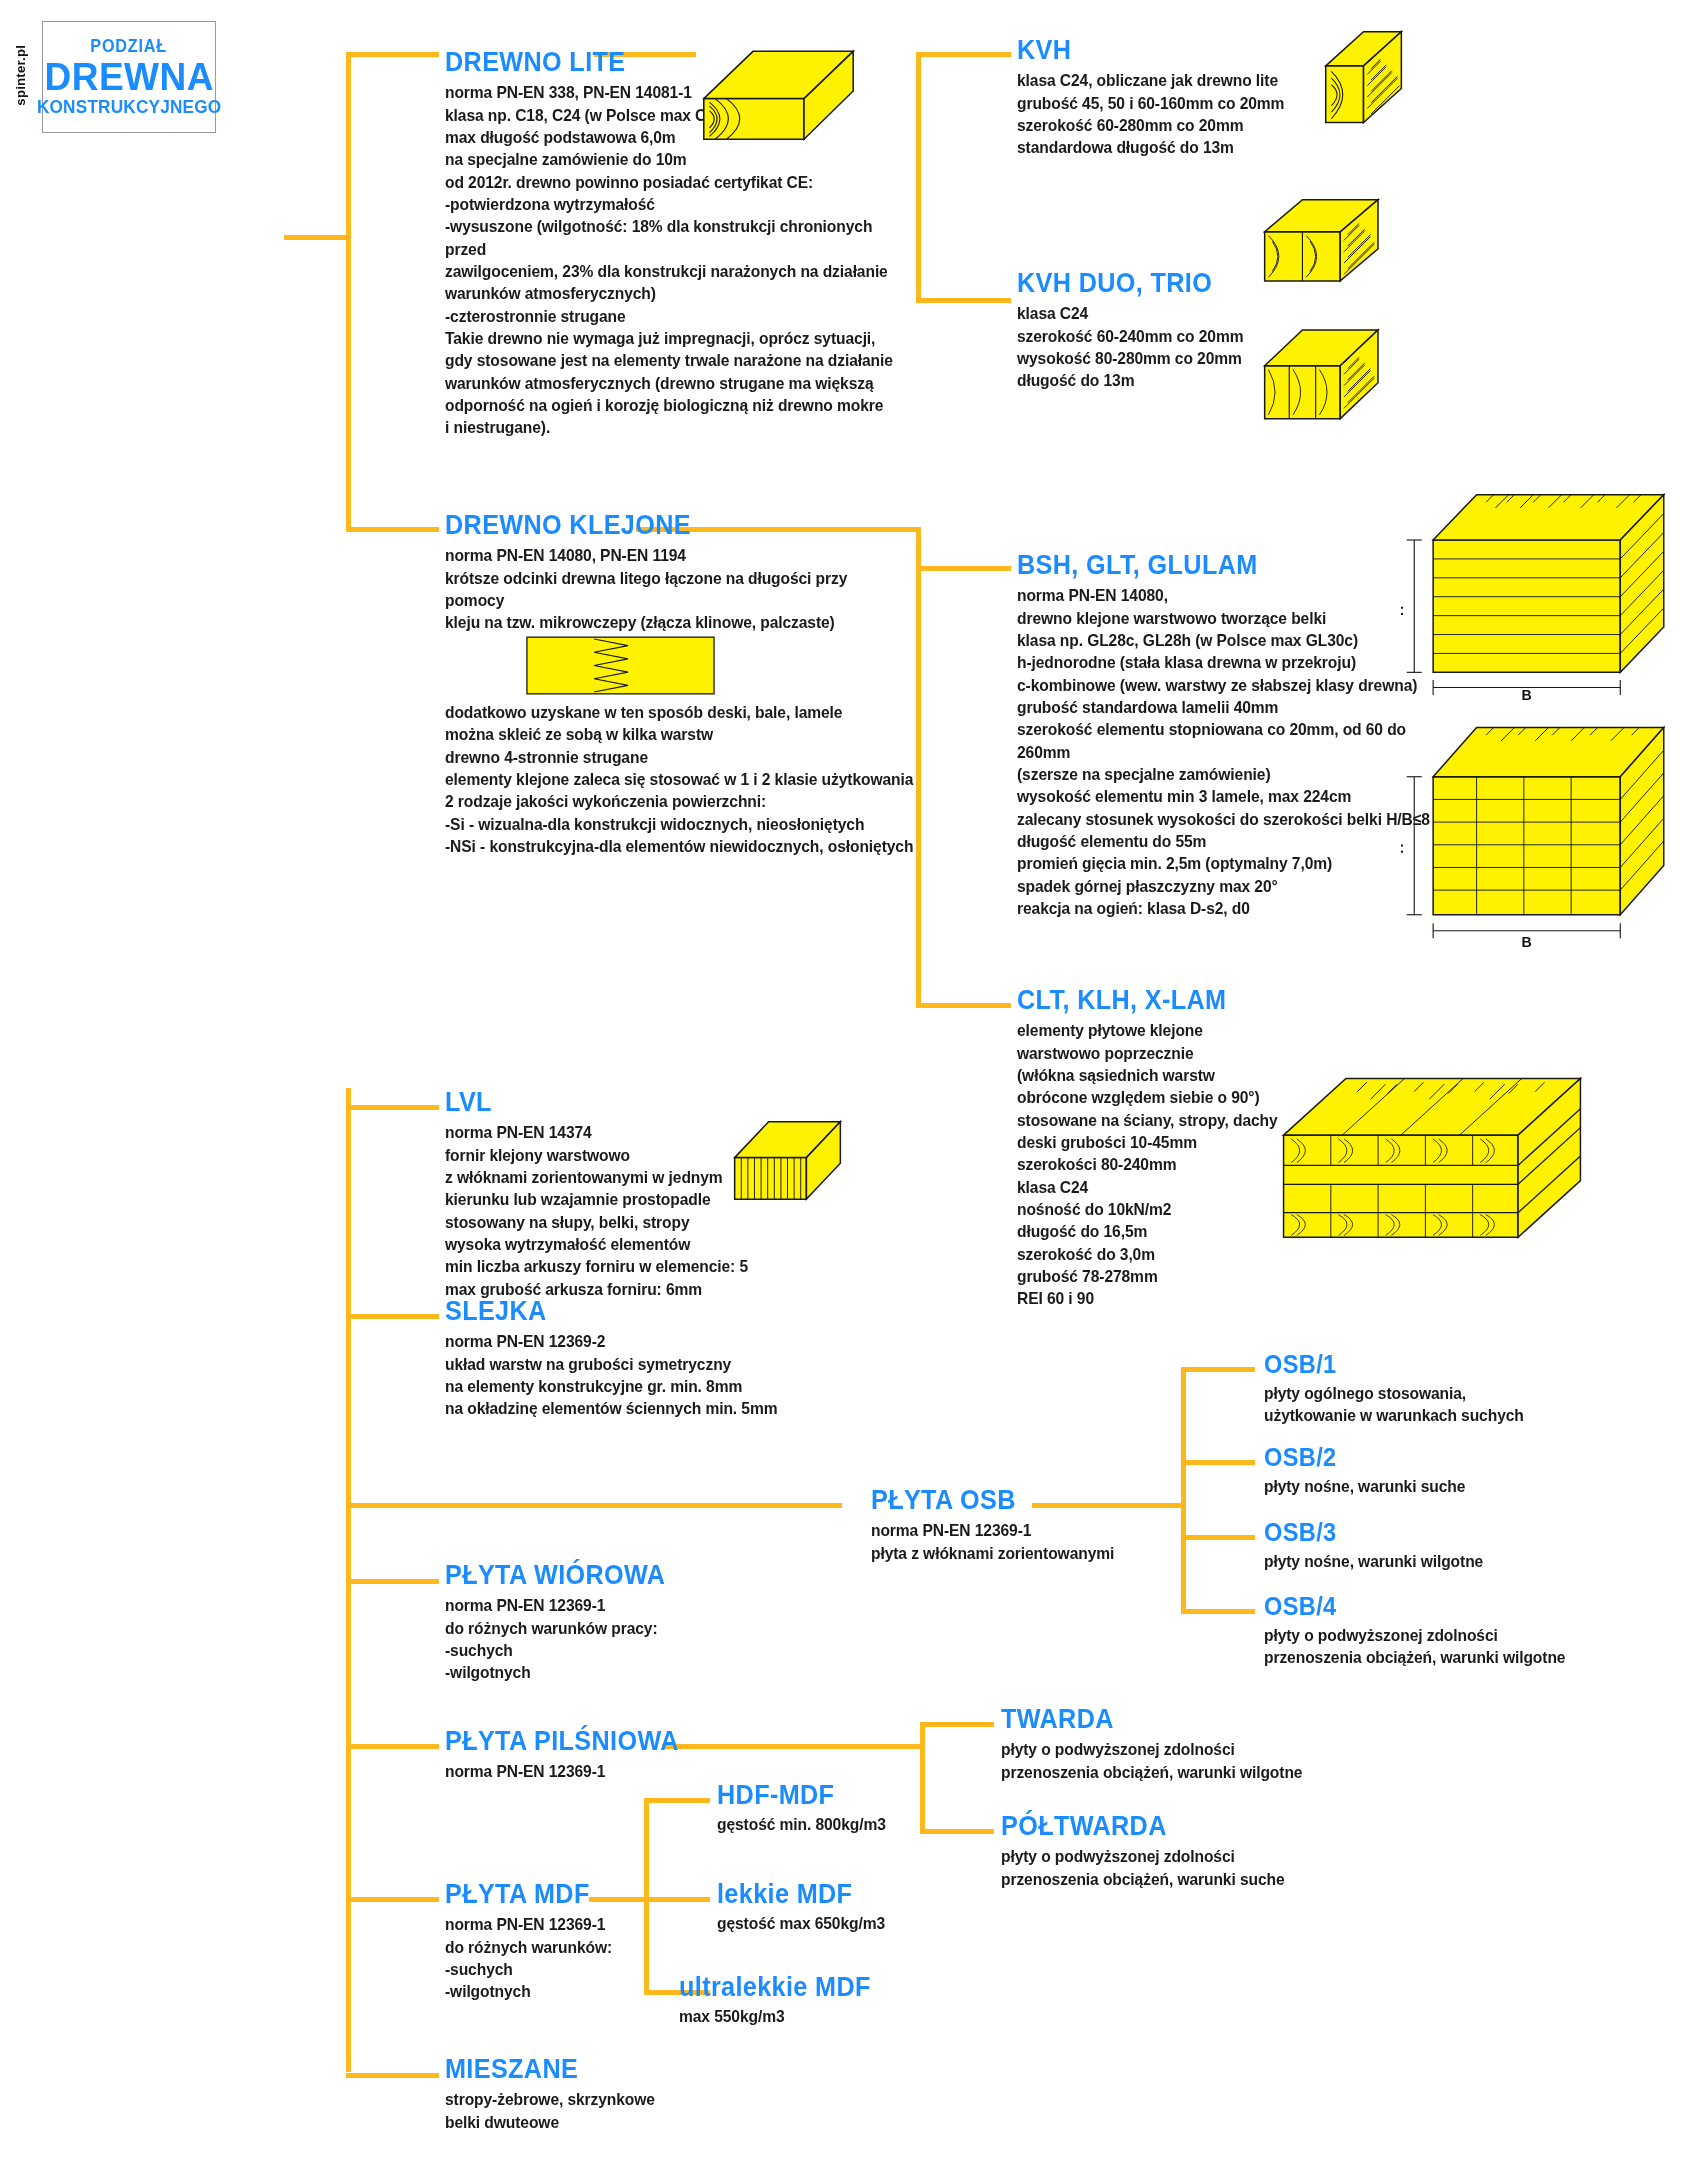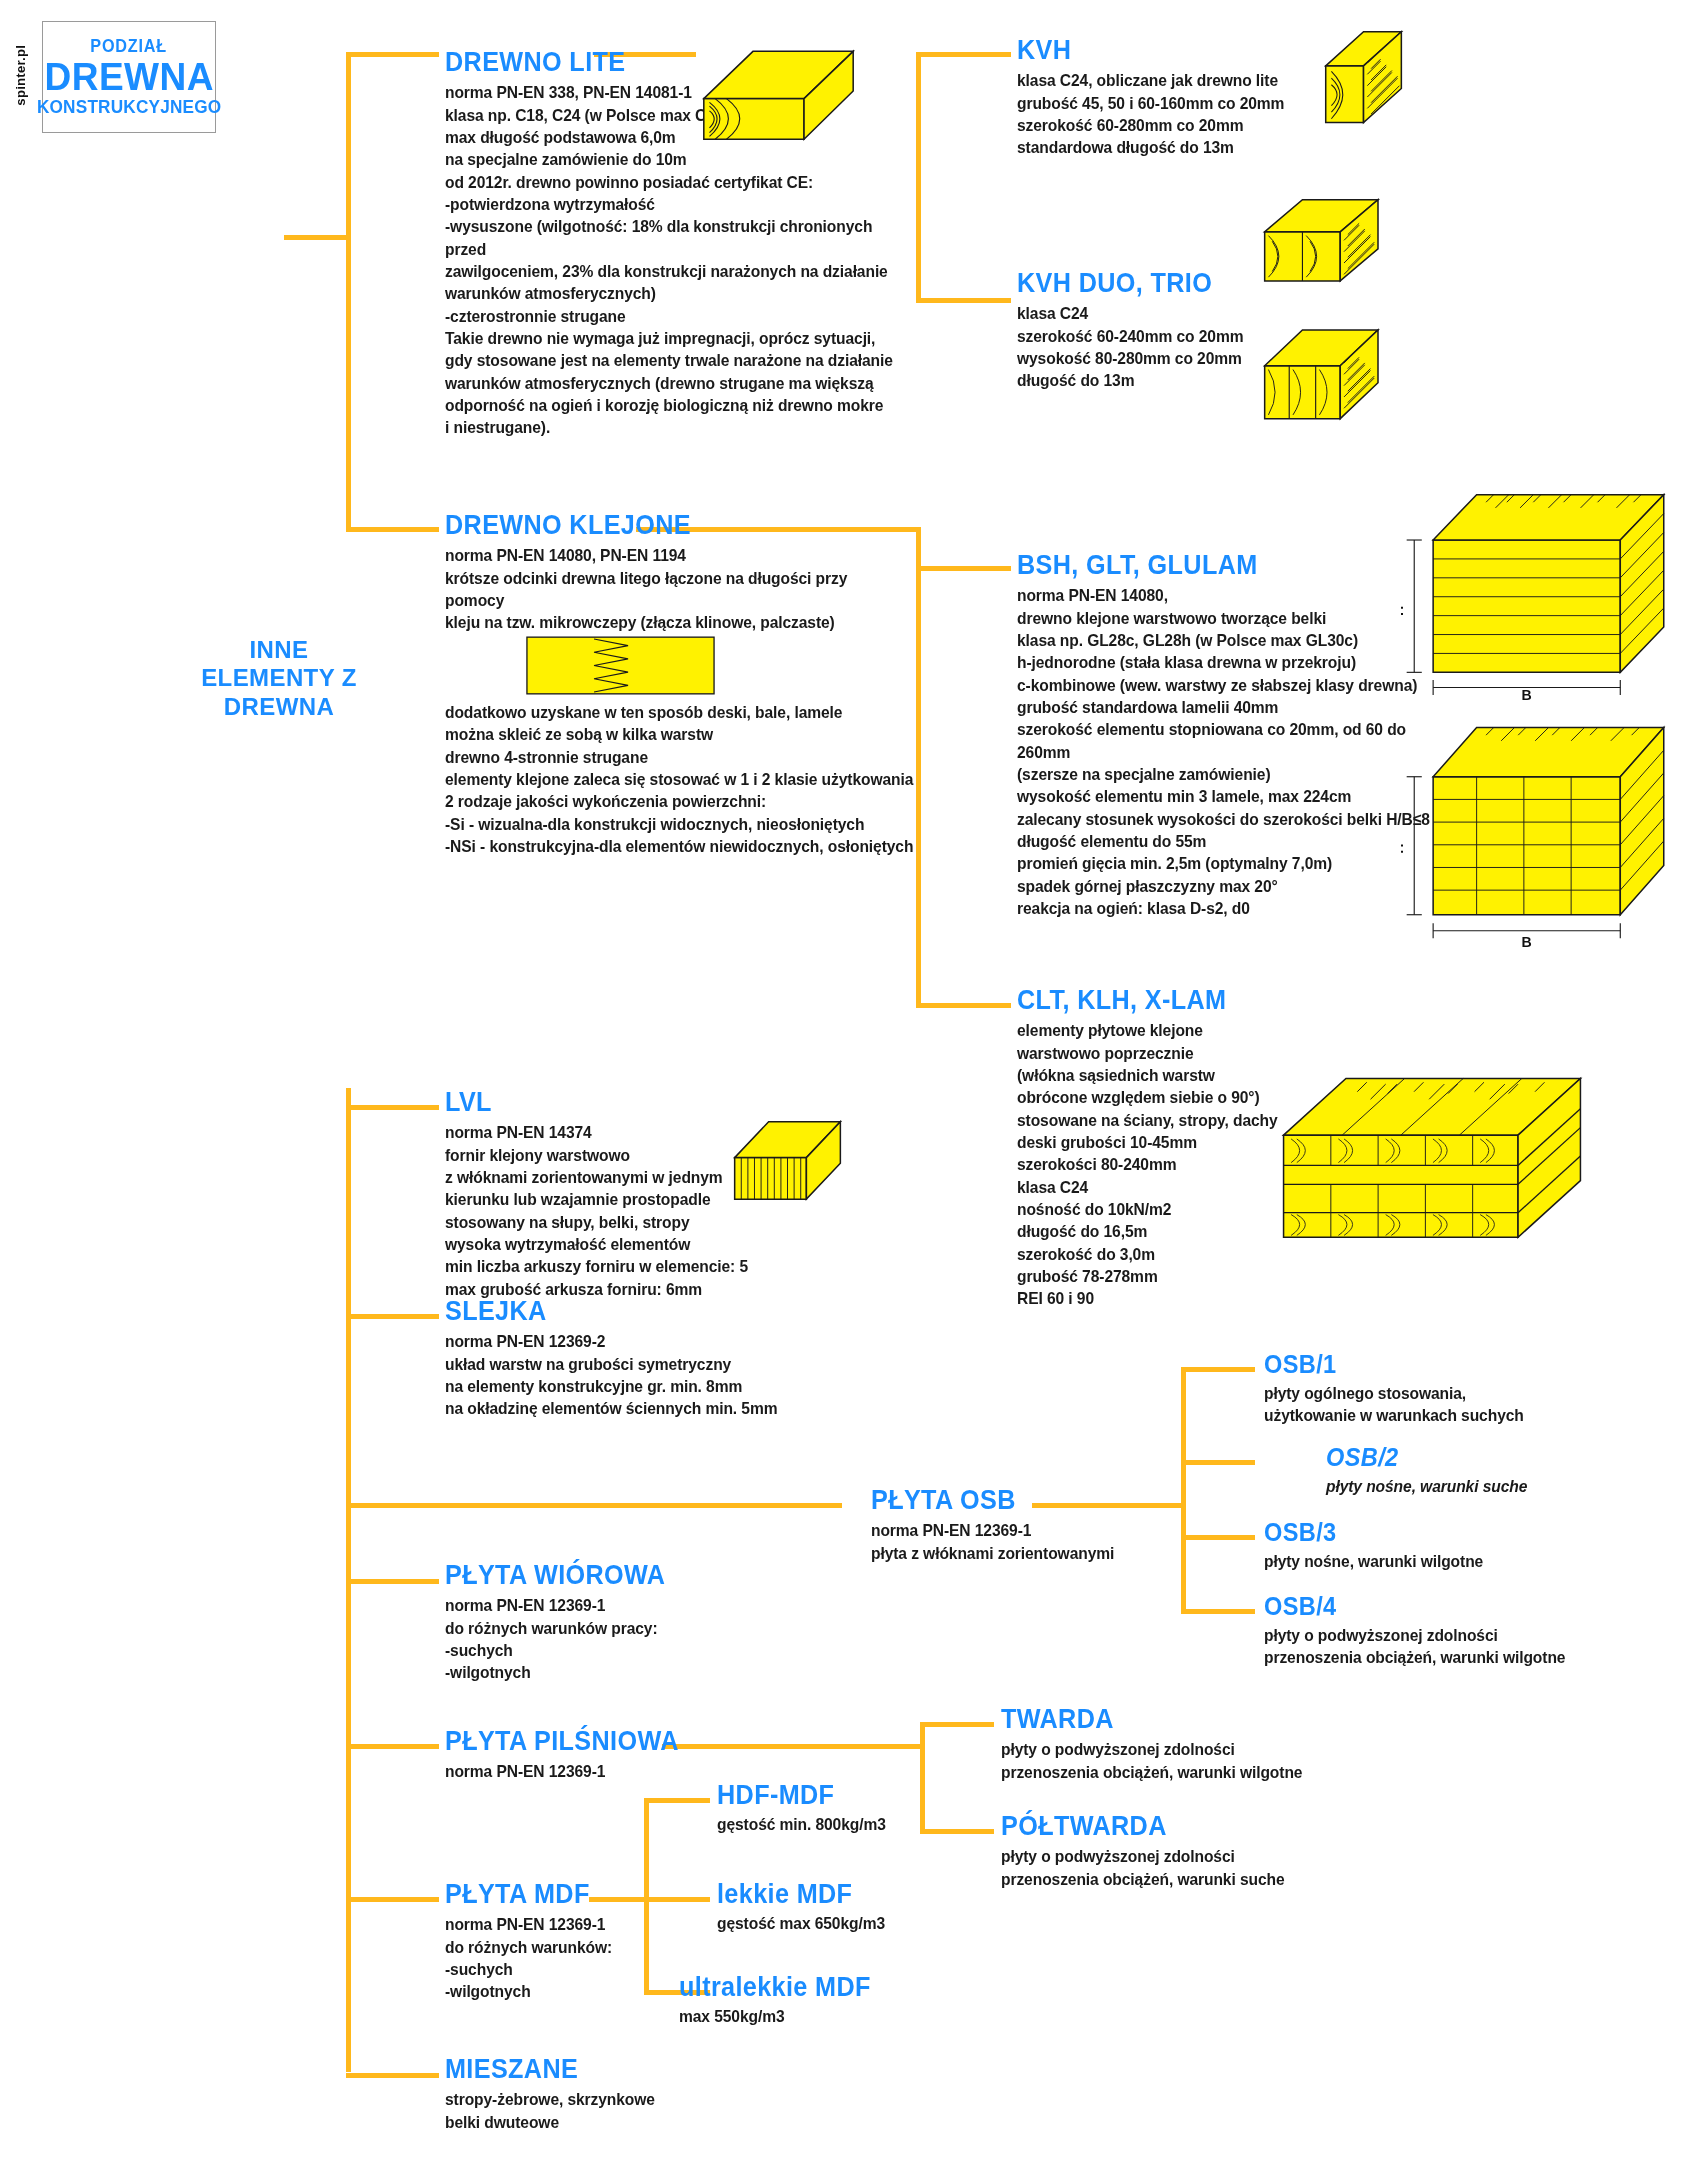--- a/index.html
+++ b/index.html
@@ -84,24 +84,20 @@
 
   <div id="brand">spinter.pl</div>
 
   <div id="titlebox">
     <div class="t1">PODZIAŁ</div>
     <div class="t2">DREWNA</div>
     <div class="t3">KONSTRUKCYJNEGO</div>
   </div>
 
 
-  <div id="inne">
-    <div class="ttl">INNE ELEMENTY
-Z DREWNA</div>
-  </div>
 
   <div class="ln lnh" style="left:284px; top:235px; width:64px;"></div>
   <div class="ln lnv" style="left:346px; top:52px;  height:187px;"></div>
   <div class="ln lnh" style="left:346px; top:52px;  width:93px;"></div>
   <div class="ln lnv" style="left:346px; top:235px; height:295px;"></div>
   <div class="ln lnh" style="left:346px; top:527px; width:93px;"></div>
 
   <div class="ln lnh" style="left:594px; top:52px;  width:102px;"></div>
   <div class="ln lnv" style="left:916px; top:52px;  height:251px;"></div>
   <div class="ln lnh" style="left:916px; top:52px;  width:95px;"></div>
@@ -469,21 +465,21 @@
     <div class="ttl">PŁYTA OSB</div>
     <div class="body" style="margin-top:5.7px;">norma PN-EN 12369-1
 płyta z włóknami zorientowanymi</div>
   </div>
 
   <div class="node" style="left:1264px; top:1351px; width:341px;">
     <div class="ttl sm">OSB/1</div>
     <div class="body" style="margin-top:4.7px;">płyty ogólnego stosowania,
 użytkowanie w warunkach suchych</div>
   </div>
-  <div class="node" style="left:1326px; top:1444px; width:341px;font-style:italic;">
+  <div class="node" style="left:1264px; top:1444px; width:341px;">
     <div class="ttl sm">OSB/2</div>
     <div class="body" style="margin-top:4.7px;">płyty nośne, warunki suche</div>
   </div>
   <div class="node" style="left:1264px; top:1519px; width:341px;">
     <div class="ttl sm">OSB/3</div>
     <div class="body" style="margin-top:4.7px;">płyty nośne, warunki wilgotne</div>
   </div>
   <div class="node" style="left:1264px; top:1593px; width:360px;">
     <div class="ttl sm">OSB/4</div>
     <div class="body" style="margin-top:4.7px;">płyty o podwyższonej zdolności

